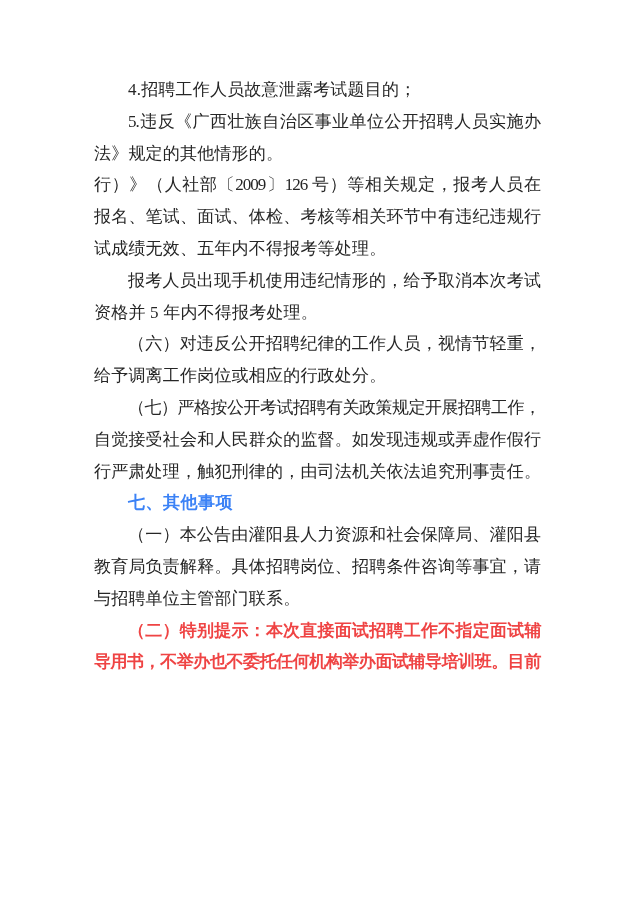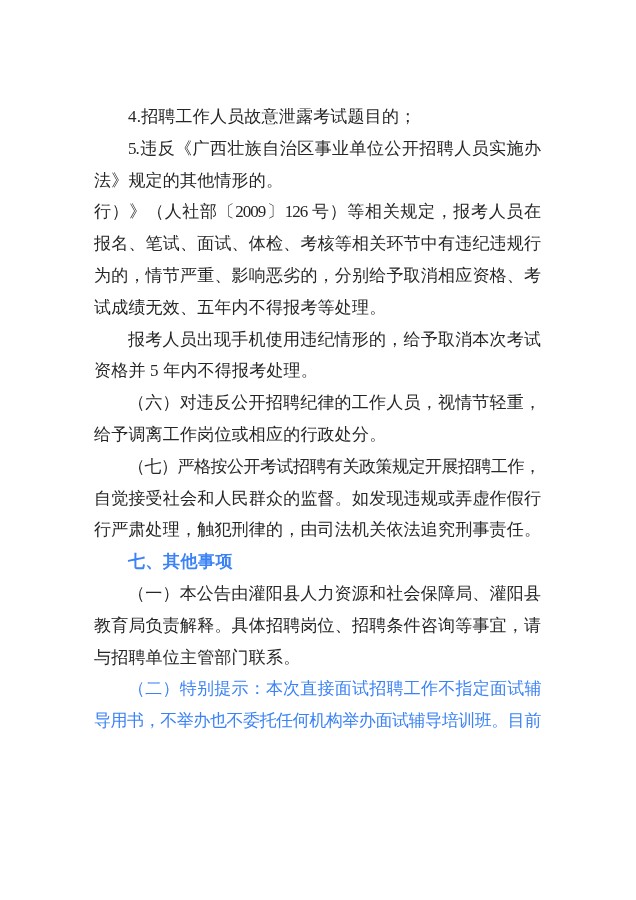--- a/index.html
+++ b/index.html
@@ -7,21 +7,20 @@
     padding: 0;
     background: #ffffff;
   }
   .page {
     position: relative;
     width: 636px;
     height: 800px;
     background: #ffffff;
     overflow: hidden;
     font-family: "Liberation Serif", "DejaVu Serif", serif;
-    margin-top: 27px;
   }
   .content {
     position: absolute;
     left: 94px;
     top: 74px;
     width: 446px;
   }
   .ln {
     height: 31.8px;
     line-height: 31.8px;
@@ -37,22 +36,22 @@
     text-justify: distribute;
     letter-spacing: -1px;
   }
   .end { letter-spacing: 0.2px; }
   .head {
     font-weight: bold;
     color: #3b82f6;
     letter-spacing: 0.5px;
   }
   .bold {
-    font-weight: normal;
-    color: #3b82f6;
+    font-weight: bold;
+    color: #ef4444;
   }
   .bold.full { letter-spacing: -1.4px; }
   .page-number {
     position: absolute;
     left: 524px;
     top: 814px;
     width: 24px;
     text-align: left;
     font-size: 13px;
     line-height: 18px;
@@ -63,21 +62,20 @@
 </head>
 <body>
 
 <div class="page">
   <div class="content">
     <div class="ln end ind">4.招聘工作人员故意泄露考试题目的；</div>
     <div class="ln full ind">5.违反《广西壮族自治区事业单位公开招聘人员实施办</div>
     <div class="ln end">法》规定的其他情形的。</div>
     <div class="ln full">行）》（人社部〔2009〕126 号）等相关规定，报考人员在</div>
     <div class="ln full">报名、笔试、面试、体检、考核等相关环节中有违纪违规行</div>
-    <div class="ln full">为的，情节严重、影响恶劣的，分别给予取消相应资格、考</div>
     <div class="ln end">试成绩无效、五年内不得报考等处理。</div>
     <div class="ln full ind">报考人员出现手机使用违纪情形的，给予取消本次考试</div>
     <div class="ln end">资格并 5 年内不得报考处理。</div>
     <div class="ln full ind">（六）对违反公开招聘纪律的工作人员，视情节轻重，</div>
     <div class="ln end">给予调离工作岗位或相应的行政处分。</div>
     <div class="ln full ind">（七）严格按公开考试招聘有关政策规定开展招聘工作，</div>
     <div class="ln full">自觉接受社会和人民群众的监督。如发现违规或弄虚作假行</div>
     <div class="ln full">行严肃处理，触犯刑律的，由司法机关依法追究刑事责任。</div>
     <div class="ln head ind">七、其他事项</div>
     <div class="ln full ind">（一）本公告由灌阳县人力资源和社会保障局、灌阳县</div>

